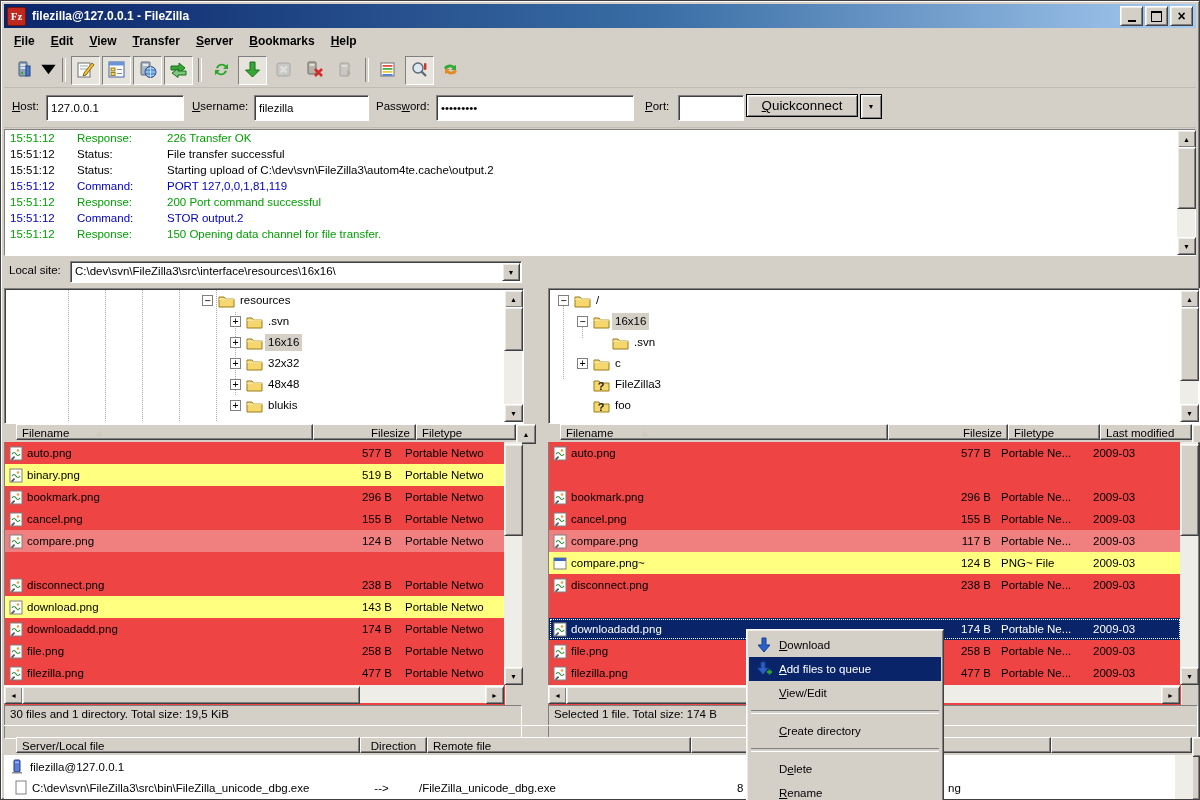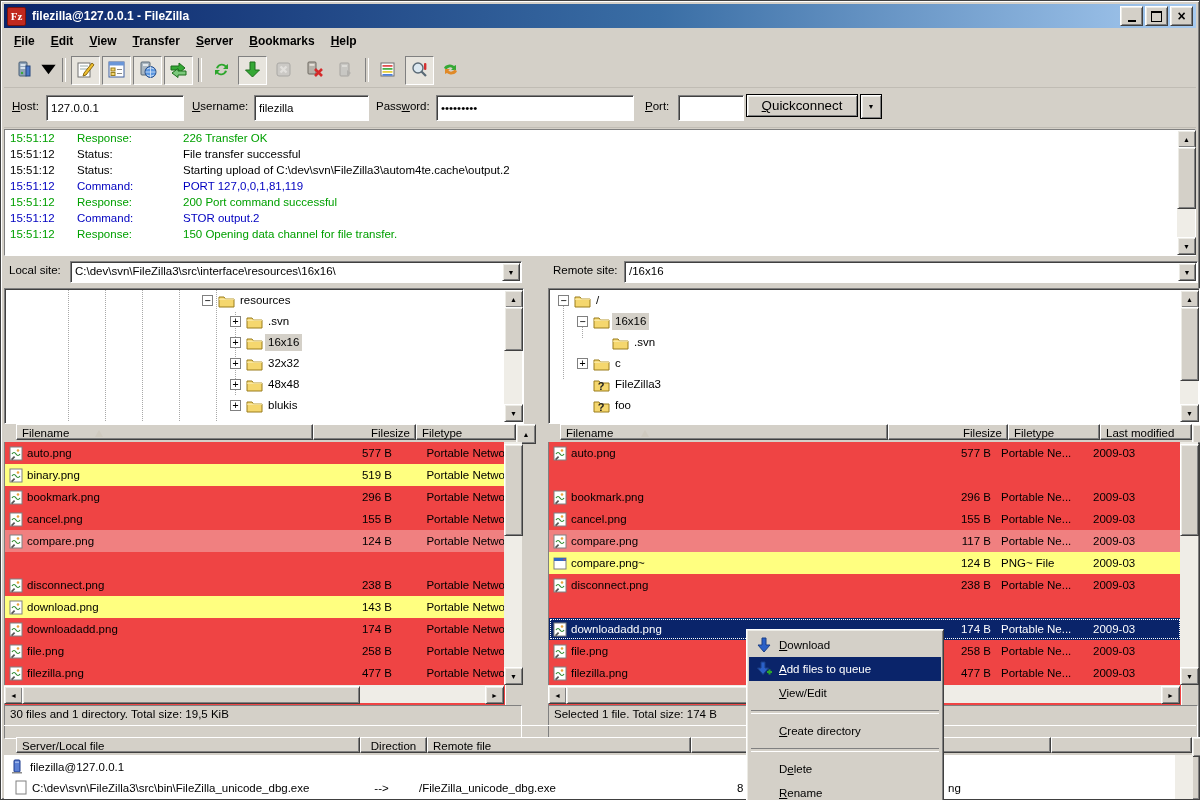--- a/index.html
+++ b/index.html
@@ -38,21 +38,21 @@
   .qlabel{position:absolute;top:13px;}
   .qfield{position:absolute;top:8px;height:20px;padding:2px 4px;font-size:11.5px;}
   .qbtn{position:absolute;top:7px;height:23px;display:flex;align-items:center;justify-content:center;
         border:1px solid #000;box-shadow:inset 1px 1px 0 #fff, inset -1px -1px 0 #808080, inset 2px 2px 0 #ecebe5;background:#d4d0c8;padding:0 10px;}
   
   #logwrap{position:absolute;left:3px;top:128px;right:3px;height:125px;text-align:center;}
   #log{position:absolute;left:0;top:0;right:18px;bottom:0;overflow:hidden;background:#fff;}
   .logline{position:relative;height:16px;line-height:16px;white-space:nowrap;}
   .lt{position:absolute;left:5px;}
   .lk{position:absolute;left:72px;}
-  .lm{position:absolute;left:162px;margin-left:16px;}
+  .lm{position:absolute;left:162px;}
   .response{color:#00a000;}
   .command{color:#0000c0;}
   .status{color:#000000;}
   
   .vscroll{position:absolute;width:18px;background:#efede7;}
   .hscroll{position:absolute;height:18px;background:#efede7;}
   .sb-btn{position:absolute;width:17px;height:16px;display:flex;align-items:center;justify-content:center;font-size:7px;color:#000;}
   .sb-thumb{position:absolute;}
   
   .panehead-label{position:absolute;top:4px;left:5px;}
@@ -77,21 +77,21 @@
   .frow{position:absolute;left:0;right:0;height:22px;line-height:22px;white-space:nowrap;}
   .frow span{position:absolute;overflow:hidden;white-space:nowrap;}
   .ficon{position:absolute;left:4px;top:4px;width:14px;height:15px;}
   .ficon svg{width:14px;height:15px;}
   .f-name{left:22px;width:260px;}
   .f-size{text-align:right;}
   .s-yellow{background:#ffff80;}
   .s-red{background:#f08080;}
   .s-selected{background:#0a246a;color:#fff;outline:1px dotted #fff;outline-offset:-2px;}
   .left .f-size{left:297px;width:90px;}
-  .left .f-type{left:400px;width:100px;text-align:right;}
+  .left .f-type{left:400px;width:100px;}
   .right .f-size{left:322px;width:120px;}
   .right .f-type{left:452px;width:88px;}
   .right .f-mod{left:544px;width:84px;}
   .statusbar{position:absolute;height:34px;background:#d4d0c8;border:1px solid;border-color:#808080 #ffffff #ffffff #808080;line-height:17px;padding:0 5px;white-space:nowrap;overflow:hidden;}
   
   #queue{position:absolute;left:3px;right:3px;top:724px;bottom:0;border-top:1px solid #fff;}
   .qrow{position:absolute;left:0;right:21px;height:21px;line-height:21px;background:#fff;white-space:nowrap;}
   .qrow span{position:absolute;}
   
   #ctxmenu{position:absolute;left:745px;top:628px;width:198px;height:220px;z-index:50;
@@ -351,27 +351,20 @@
           </svg></div>
         <div class="tlabel" style="left: 259px; top: 107px;">blukis</div>
       </div>
     <div class="vscroll" style="right:1px;top:1px;bottom:1px;">
       <div class="sb-btn raised" style="top:0;left:0;">▲</div>
       <div class="sb-thumb raised" style="left:0;width:17px;top:17px;height:42px;"></div>
       <div class="sb-btn raised" style="bottom:0;left:0;">▼</div>
     </div>
   </div>
 
-  <div style="position:absolute;left:547px;top:259px;width:650px;height:26px;">
-    <span class="panehead-label">Remote site:</span>
-    <div class="combo sunken" style="left:76px;right:0;">
-      <span class="cval">/16x16</span>
-      <span class="cbtn raised">▼</span>
-    </div>
-  </div>
 
   <div class="treebox sunken" style="left:547px;top:287px;width:650px;height:134px;">
     <div id="rtree" style="position:absolute;inset:1px 19px 1px 1px;">
         <div class="vconn" style="left: 13px; top: 16px; height: 74px;"></div>
         <div class="vconn" style="left: 32px; top: 37px; height: 12px;"></div>
         <div class="expbox" style="left: 8px; top: 5px;">−</div>
         <div class="ticon" style="left: 24px; top: 4px;"><svg viewBox="0 0 17 14">
             <path d="M1 3 h5 l1.5 2 H16 v8 H1 z" fill="#f5d76e" stroke="#9a7d1c"></path>
             <path d="M1 5.2 h15" stroke="#fdeeb3" fill="none"></path>
           </svg></div>

